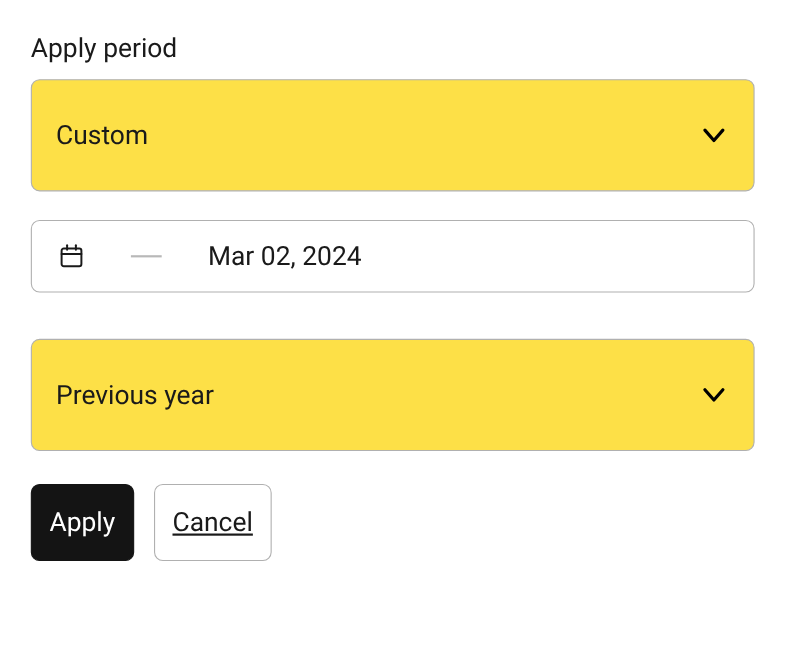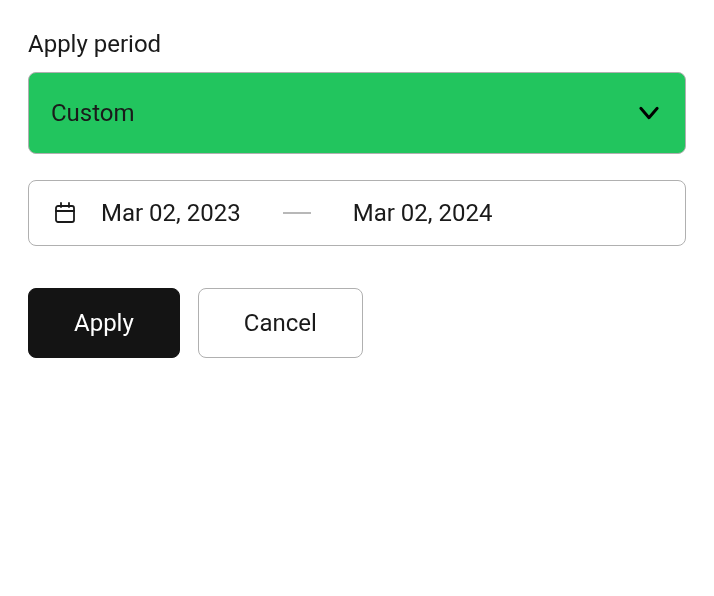--- a/index.html
+++ b/index.html
@@ -16,25 +16,25 @@
     .section-label {
       font-size: 24px;
       color: #1a1a1a;
       margin-bottom: 14px;
       font-weight: 400;
     }
     .select-box {
       width: 100%;
       border: 1px solid #b0b0b0;
       border-radius: 8px;
-      padding: 26px 22px;
+      padding: 36px 22px;
       display: flex;
       align-items: center;
       justify-content: space-between;
-      background: #22c55e;
+      background: #fde047;
       cursor: pointer;
       margin-bottom: 26px;
     }
     .select-value {
       font-size: 24px;
       color: #1a1a1a;
     }
     .date-range-box {
       width: 100%;
       border: 1px solid #b0b0b0;
@@ -69,35 +69,36 @@
       height: 28px;
       flex-shrink: 0;
     }
     .button-row {
       display: flex;
       gap: 18px;
       margin-top: 30px;
     }
     .btn {
       font-size: 24px;
-      padding: 20px 45px;
+      padding: 20px 16px;
       border-radius: 8px;
       cursor: pointer;
       border: 1px solid transparent;
       font-family: inherit;
     }
     .btn-primary {
       background: #141414;
       color: #fff;
       border-color: #141414;
     }
     .btn-secondary {
       background: #fff;
       color: #1a1a1a;
       border: 1px solid #b0b0b0;
+      text-decoration: underline;
     }
     .comparison-select {
       margin-bottom: 0;
     }
   </style>
 </head>
 <body>
 
 <div>
   <div class="section-label">Apply period</div>
@@ -108,25 +109,30 @@
     </svg>
   </div>
 
   <div class="date-range-box">
     <svg class="calendar-icon" viewBox="0 0 24 24" fill="none" stroke="currentColor" stroke-width="1.8" stroke-linecap="round" stroke-linejoin="round">
       <rect x="3" y="5" width="18" height="16" rx="2"></rect>
       <line x1="8" y1="2" x2="8" y2="6"></line>
       <line x1="16" y1="2" x2="16" y2="6"></line>
       <line x1="3" y1="10" x2="21" y2="10"></line>
     </svg>
-    <span class="date-text">Mar 02, 2023</span>
     <span class="date-sep"></span>
     <span class="date-text">Mar 02, 2024</span>
   </div>
 </div>
 
 <div>
+  <div class="select-box comparison-select">
+    <span class="select-value">Previous year</span>
+    <svg class="chevron-icon" viewBox="0 0 24 24" fill="none" stroke="currentColor" stroke-width="2.5" stroke-linecap="round" stroke-linejoin="round">
+      <polyline points="5 8 12 16 19 8"></polyline>
+    </svg>
+  </div>
 </div>
 
 <div class="button-row">
   <button class="btn btn-primary">Apply</button>
   <button class="btn btn-secondary">Cancel</button>
 </div>
 
 </body></html>

